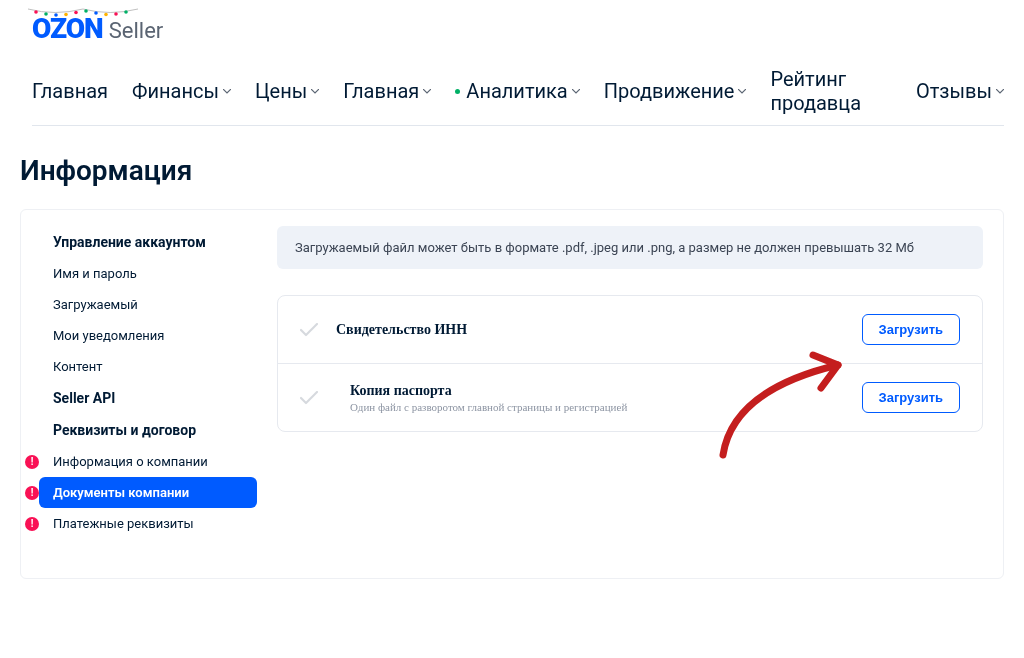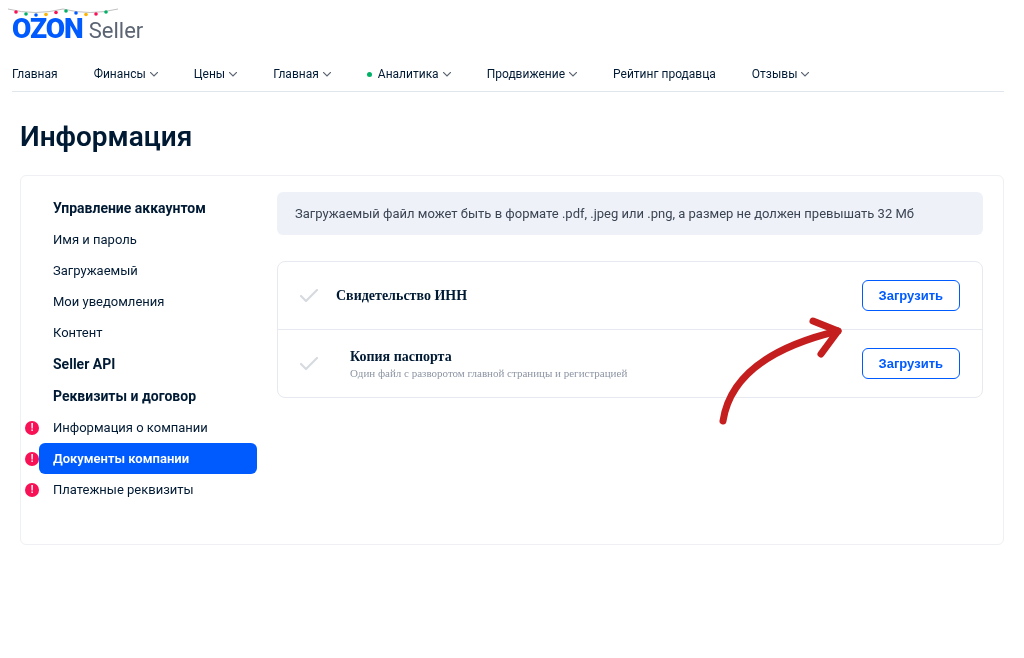--- a/index.html
+++ b/index.html
@@ -3,21 +3,21 @@
 <meta charset="utf-8">
 <style>
   * { box-sizing: border-box; margin: 0; padding: 0; }
   body {
     font-family: -apple-system, BlinkMacSystemFont, "Segoe UI", Roboto, Arial, sans-serif;
     background: #fff;
     color: #001a34;
     width: 1024px;
   }
   .header {
-    padding: 12px 20px 0 12px;
+    padding: 12px 20px 0 32px;
   }
   .logo {
     display: flex;
     align-items: baseline;
     gap: 4px;
     margin-bottom: 12px;
     position: relative;
   }
   .logo-ozon {
     font-size: 28px;
@@ -36,24 +36,24 @@
     pointer-events: none;
   }
   .logo-seller {
     font-size: 22px;
     font-weight: 400;
     color: #5a6472;
     margin-left: 2px;
   }
   .nav {
     display: flex;
-    gap: 36px;
+    gap: 24px;
     padding: 10px 0;
     border-bottom: 1px solid #e1e6ed;
-    font-size: 12px;
+    font-size: 20px;
   }
   .nav-item {
     display: flex;
     align-items: center;
     gap: 4px;
     color: #001a34;
     cursor: pointer;
   }
   .nav-item .dot {
     width: 5px;

